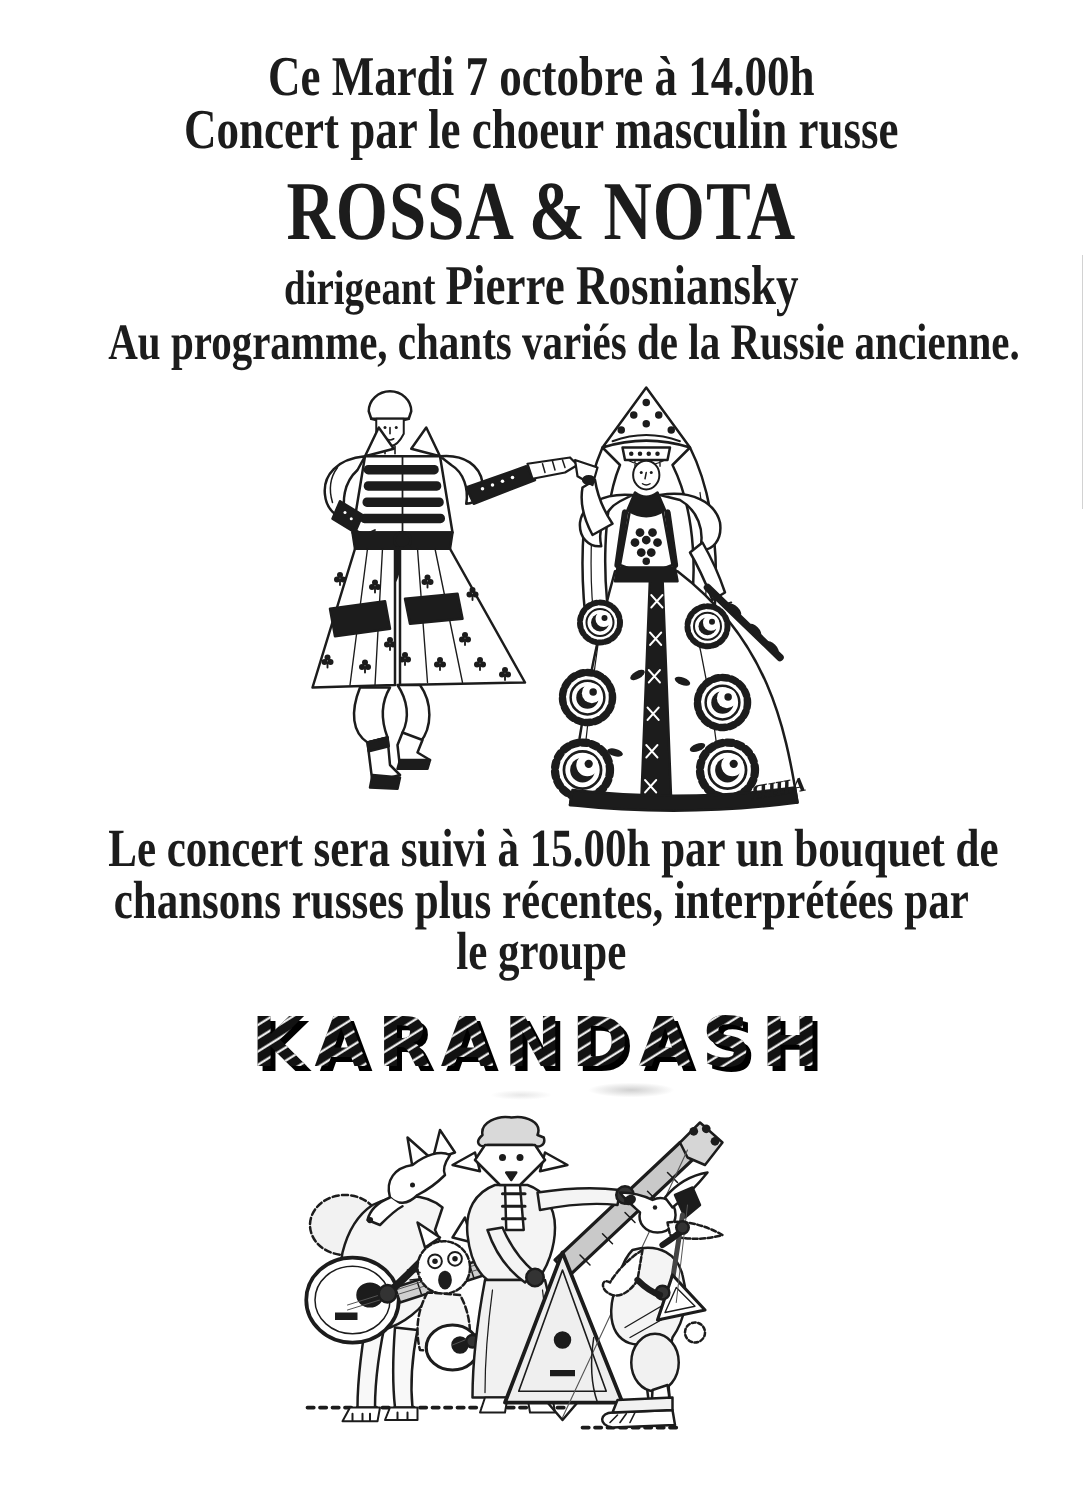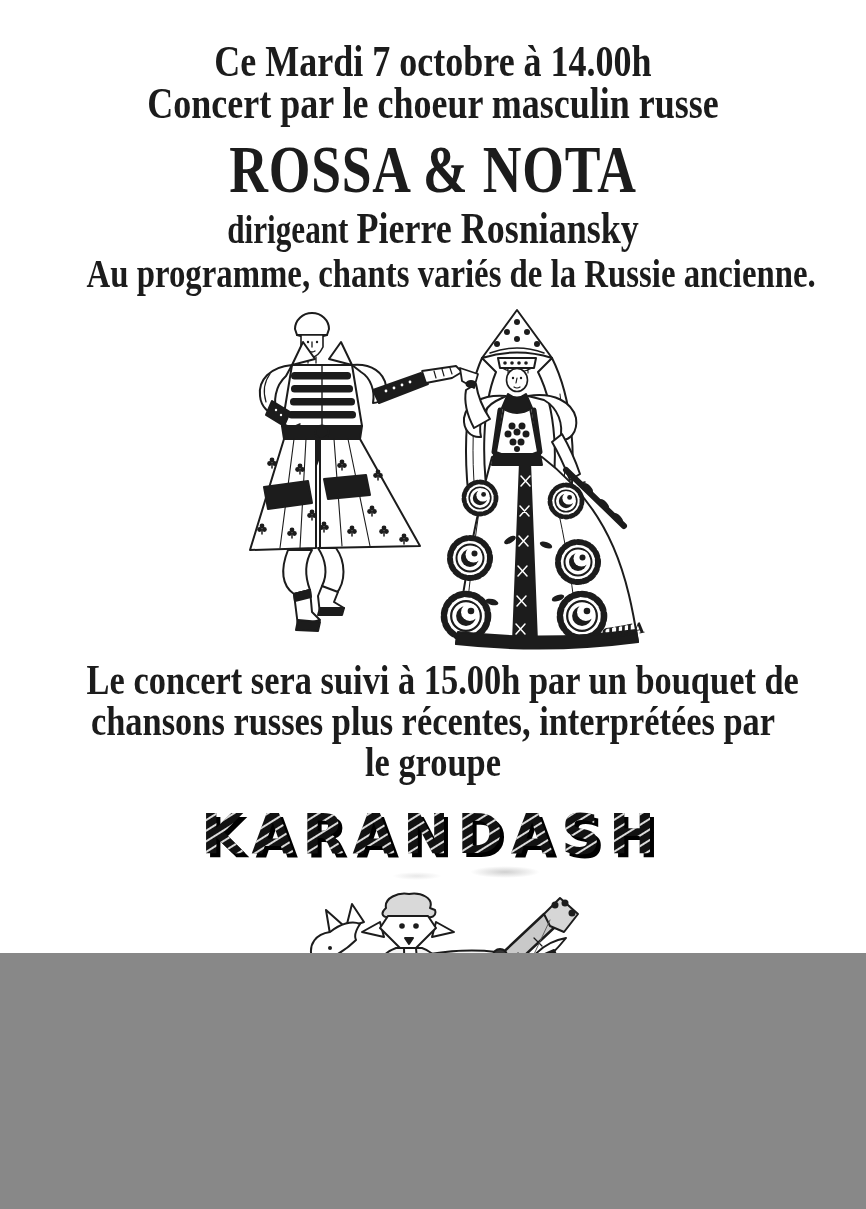--- a/index.html
+++ b/index.html
@@ -1,19 +1,19 @@
 <!DOCTYPE html>
 <html style="--ink: #1c1c1c; --paper: #ffffff;"><head>
 <meta charset="utf-8">
 <style>
   :root { --ink:#1c1c1c; --paper:#ffffff; }
   * { margin:0; padding:0; box-sizing:border-box; }
   body { background:#888; font-family:"Liberation Serif", serif; }
   .page {
-    position:relative; width:866px; height:953px; margin:0 auto;
+    position:relative; width:866px; height:1209px; margin:0 auto;
     background:var(--paper); overflow:hidden; color:var(--ink);
   }
   .tline {
     position:absolute; left:0; right:0; text-align:center;
     font-weight:bold; color:var(--ink); white-space:nowrap;
     transform:scaleX(0.8); transform-origin:50% 50%;
   }
   .h1 { top:38px;  font-size:45px; line-height:46px; }
   .h2 { top:80px;  font-size:45px; line-height:46px; }
   .rossa { top:136px; font-size:67px; line-height:66px; letter-spacing:1px; }

